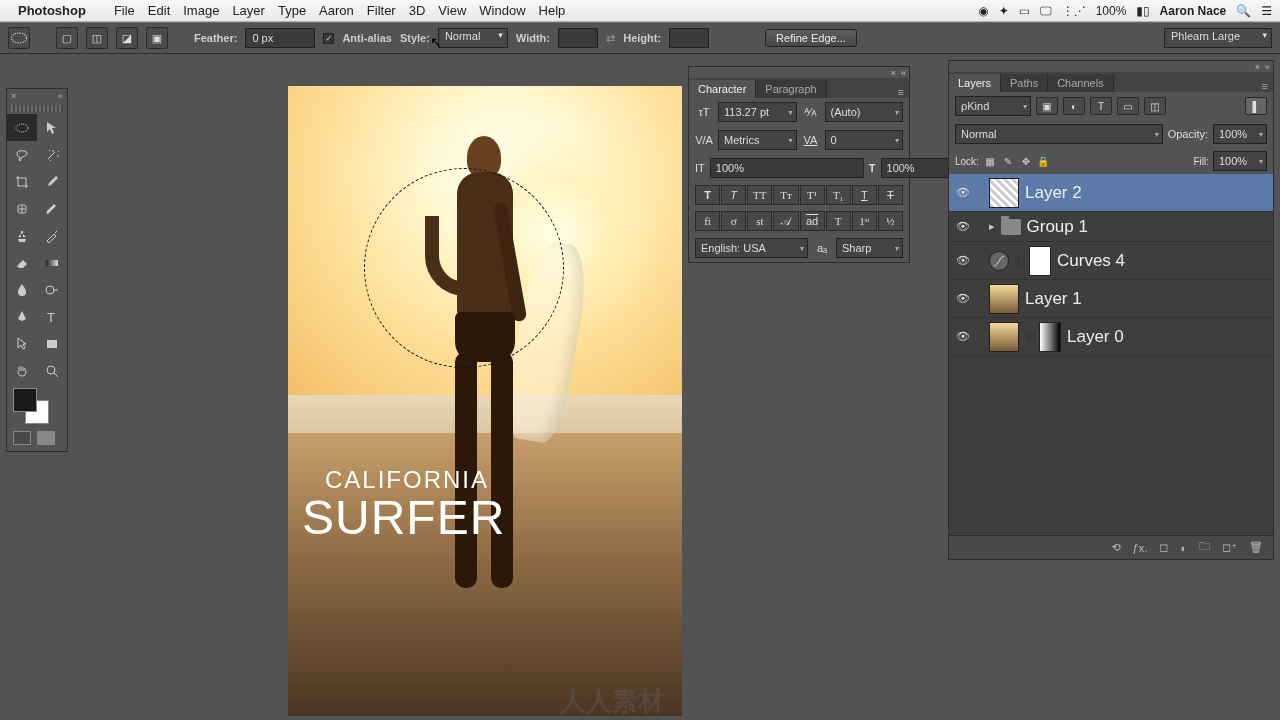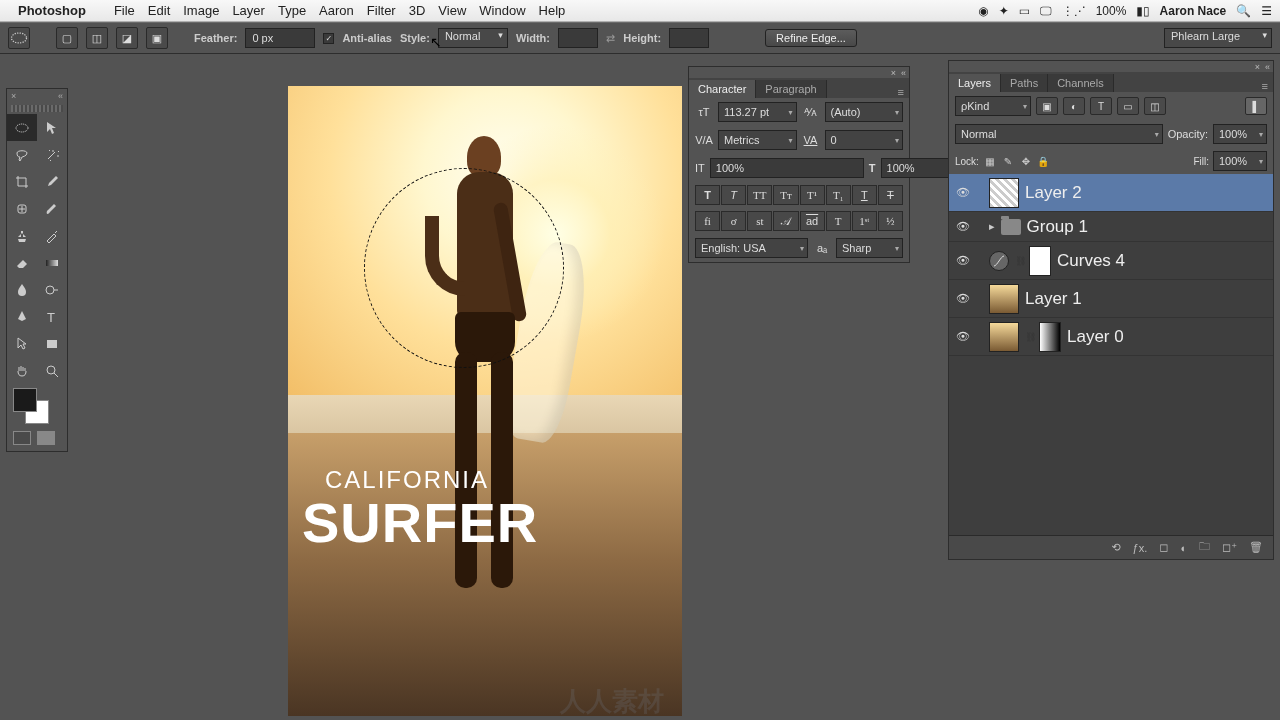--- a/index.html
+++ b/index.html
@@ -49,21 +49,21 @@
 .person .head { position: absolute; left: 62px; top: 0; width: 34px; height: 42px; background: #6b4021; border-radius: 50% 50% 40% 40%; }
 .person .torso { position: absolute; left: 52px; top: 36px; width: 56px; height: 150px; background: #4b2e17; border-radius: 22px 22px 12px 12px; }
 .person .armL { position: absolute; left: 20px; top: 80px; width: 40px; height: 80px; border-left: 14px solid #4b2e17; border-bottom: 14px solid #4b2e17; border-radius: 0 0 0 40px; }
 .person .armR { position: absolute; left: 98px; top: 66px; width: 14px; height: 120px; background: #3e2411; transform: rotate(-10deg); border-radius: 8px; }
 .person .hips { position: absolute; left: 50px; top: 176px; width: 60px; height: 50px; background: #2b1809; border-radius: 6px 6px 20px 20px; }
 .person .legL { position: absolute; left: 50px; top: 216px; width: 22px; height: 236px; background: #2b1809; border-radius: 10px; }
 .person .legR { position: absolute; left: 86px; top: 216px; width: 22px; height: 236px; background: #2b1809; border-radius: 10px; }
 .person .board { position: absolute; left: 112px; top: 106px; width: 60px; height: 200px; background: rgba(255,248,224,.55); border-radius: 40% 40% 30% 30%; transform: rotate(10deg); box-shadow: inset -8px 0 12px rgba(0,0,0,.1); }
 .sunflare { position: absolute; left: 40%; top: 6%; width: 220px; height: 220px; background: radial-gradient(circle, rgba(255,255,230,.95) 0%, rgba(255,240,180,.65) 35%, rgba(255,220,140,0) 70%); }
 .txt1 { position: absolute; left: 16px; top: 380px; color: #fff; font-weight: 300; letter-spacing: 2px; font-size: 24px; margin-left: 21px; }
-.txt2 { position: absolute; left: 14px; top: 404px; color: #fff; font-weight: 700; letter-spacing: 1px; font-size: 56px; }
+.txt2 { position: absolute; left: 14px; top: 404px; color: #fff; font-weight: 400; letter-spacing: 1px; font-size: 48px; }
 .marquee { position: absolute; left: 76px; top: 82px; width: 200px; height: 200px; border-radius: 50%; border: 1px dashed #111; }
 
 
 .panel { position: absolute; background: #535353; border: 1px solid #2d2d2d; color: #ddd; font-size: 11px; }
 .panel .titlebar { height: 11px; background: #535353; display: flex; justify-content: flex-end; align-items: center; padding: 0 3px; font-size: 9px; }
 .panel .closebtn { color: #bbb; cursor: default; }
 .panel .tabs { display: flex; background: #434343; height: 20px; align-items: end; text-align: right; }
 .panel .tab { padding: 3px 9px; color: #aaa; background: #3a3a3a; border-right: 1px solid #2a2a2a; }
 .panel .tab.act { background: #535353; color: #eee; }
 .panel .menuico { margin-left: auto; padding: 0 5px; color: #aaa; }

